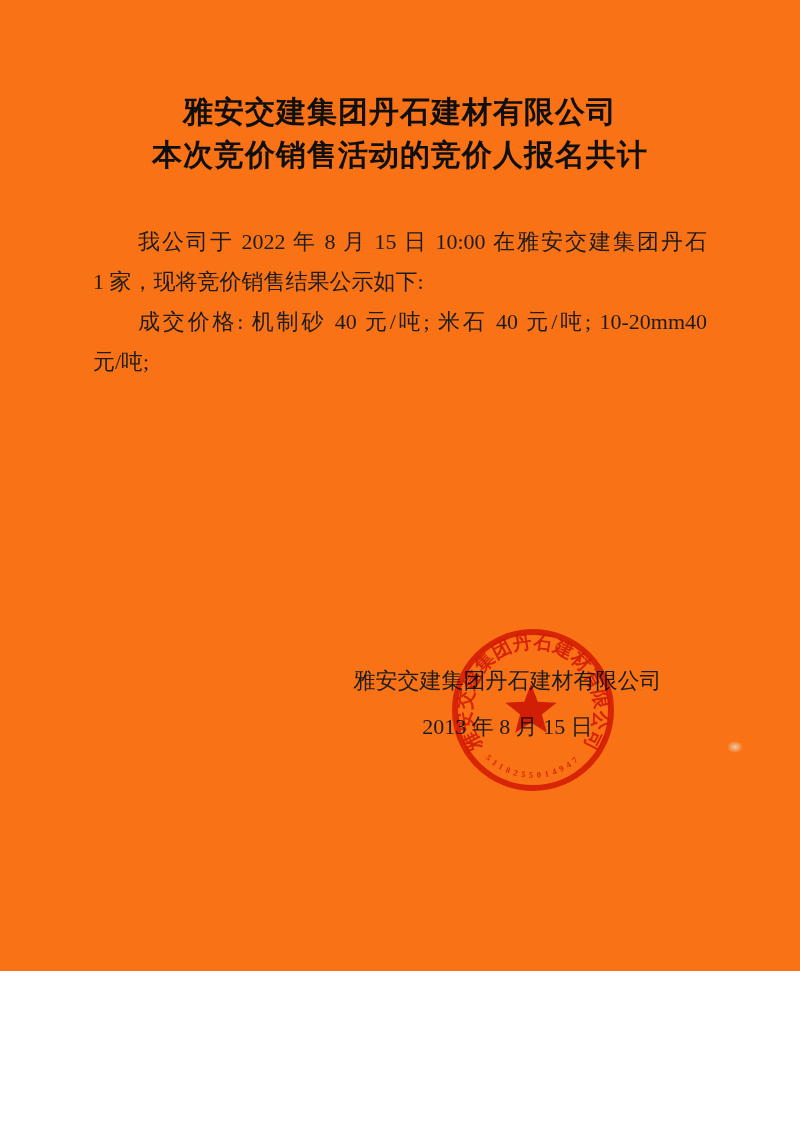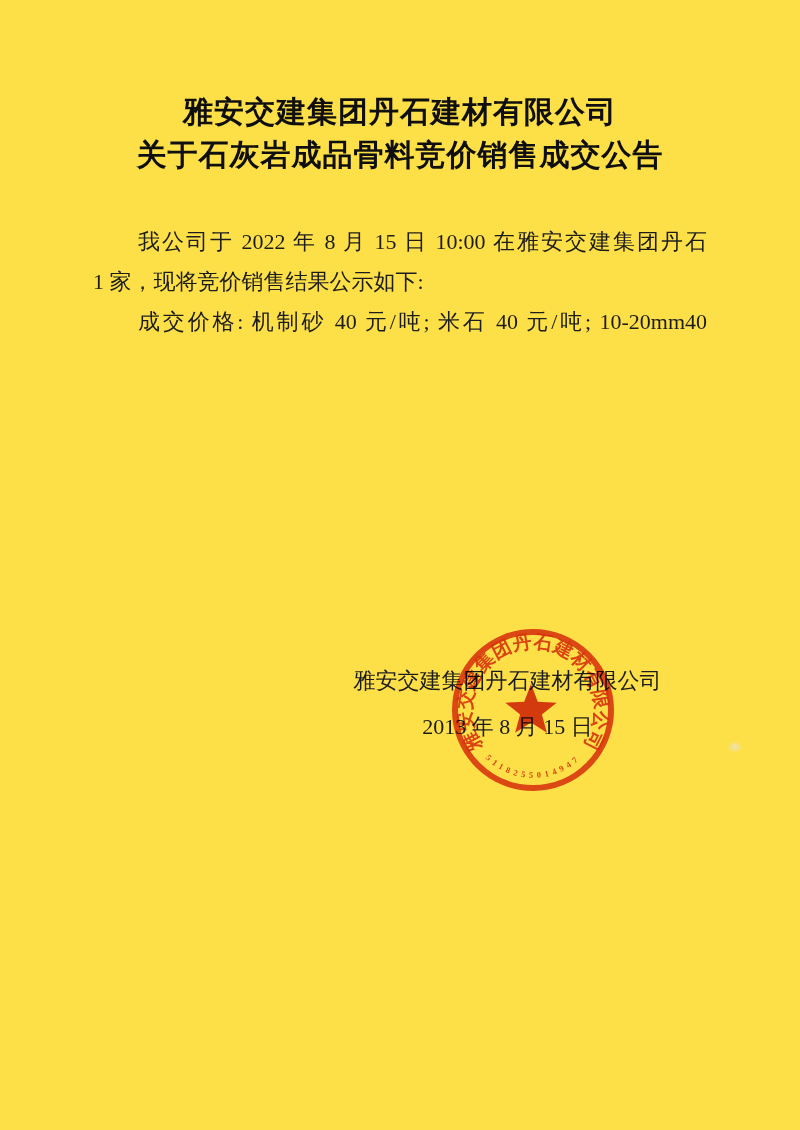--- a/index.html
+++ b/index.html
@@ -1,20 +1,20 @@
 <!DOCTYPE html>
 <html><head>
 <meta charset="utf-8">
 <style>
   html, body { margin: 0; padding: 0; background: #ffffff; }
   .page {
     position: relative;
     width: 800px;
-    height: 1130px;
-    background: #fde047;
+    height: 971px;
+    background: #f97316;
     font-family: "Liberation Serif", "DejaVu Serif", serif;
     color: #1c1c1c;
     overflow: hidden;
   }
   .title {
     position: absolute;
     top: 90px;
     left: 0;
     width: 100%;
     text-align: center;
@@ -83,27 +83,28 @@
     opacity: 0.8;
   }
 </style>
 </head>
 <body>
 
 <div class="page">
 
   <div class="title">
     <div>雅安交建集团丹石建材有限公司</div>
-    <div>关于石灰岩成品骨料竞价销售成交公告</div>
+    <div>本次竞价销售活动的竞价人报名共计</div>
   </div>
 
   <div class="doc-body">
     <div class="bline just indent">我公司于 2022 年 8 月 15 日 10:00 在雅安交建集团丹石</div>
     <div class="bline">1 家，现将竞价销售结果公示如下:</div>
     <div class="bline just indent">成交价格: 机制砂 40 元/吨; 米石 40 元/吨; 10-20mm40</div>
+    <div class="bline">元/吨;</div>
   </div>
 
   <div class="signature">
     <div>雅安交建集团丹石建材有限公司</div>
     <div>2013 年 8 月 15 日</div>
   </div>
 
   <svg class="seal" viewBox="0 0 200 200" width="200" height="200" xmlns="http://www.w3.org/2000/svg">
     <defs>
       <path id="sealTopArc" d="M 51.1 138.2 A 62 62 0 1 1 148.9 138.2" fill="none"></path>

